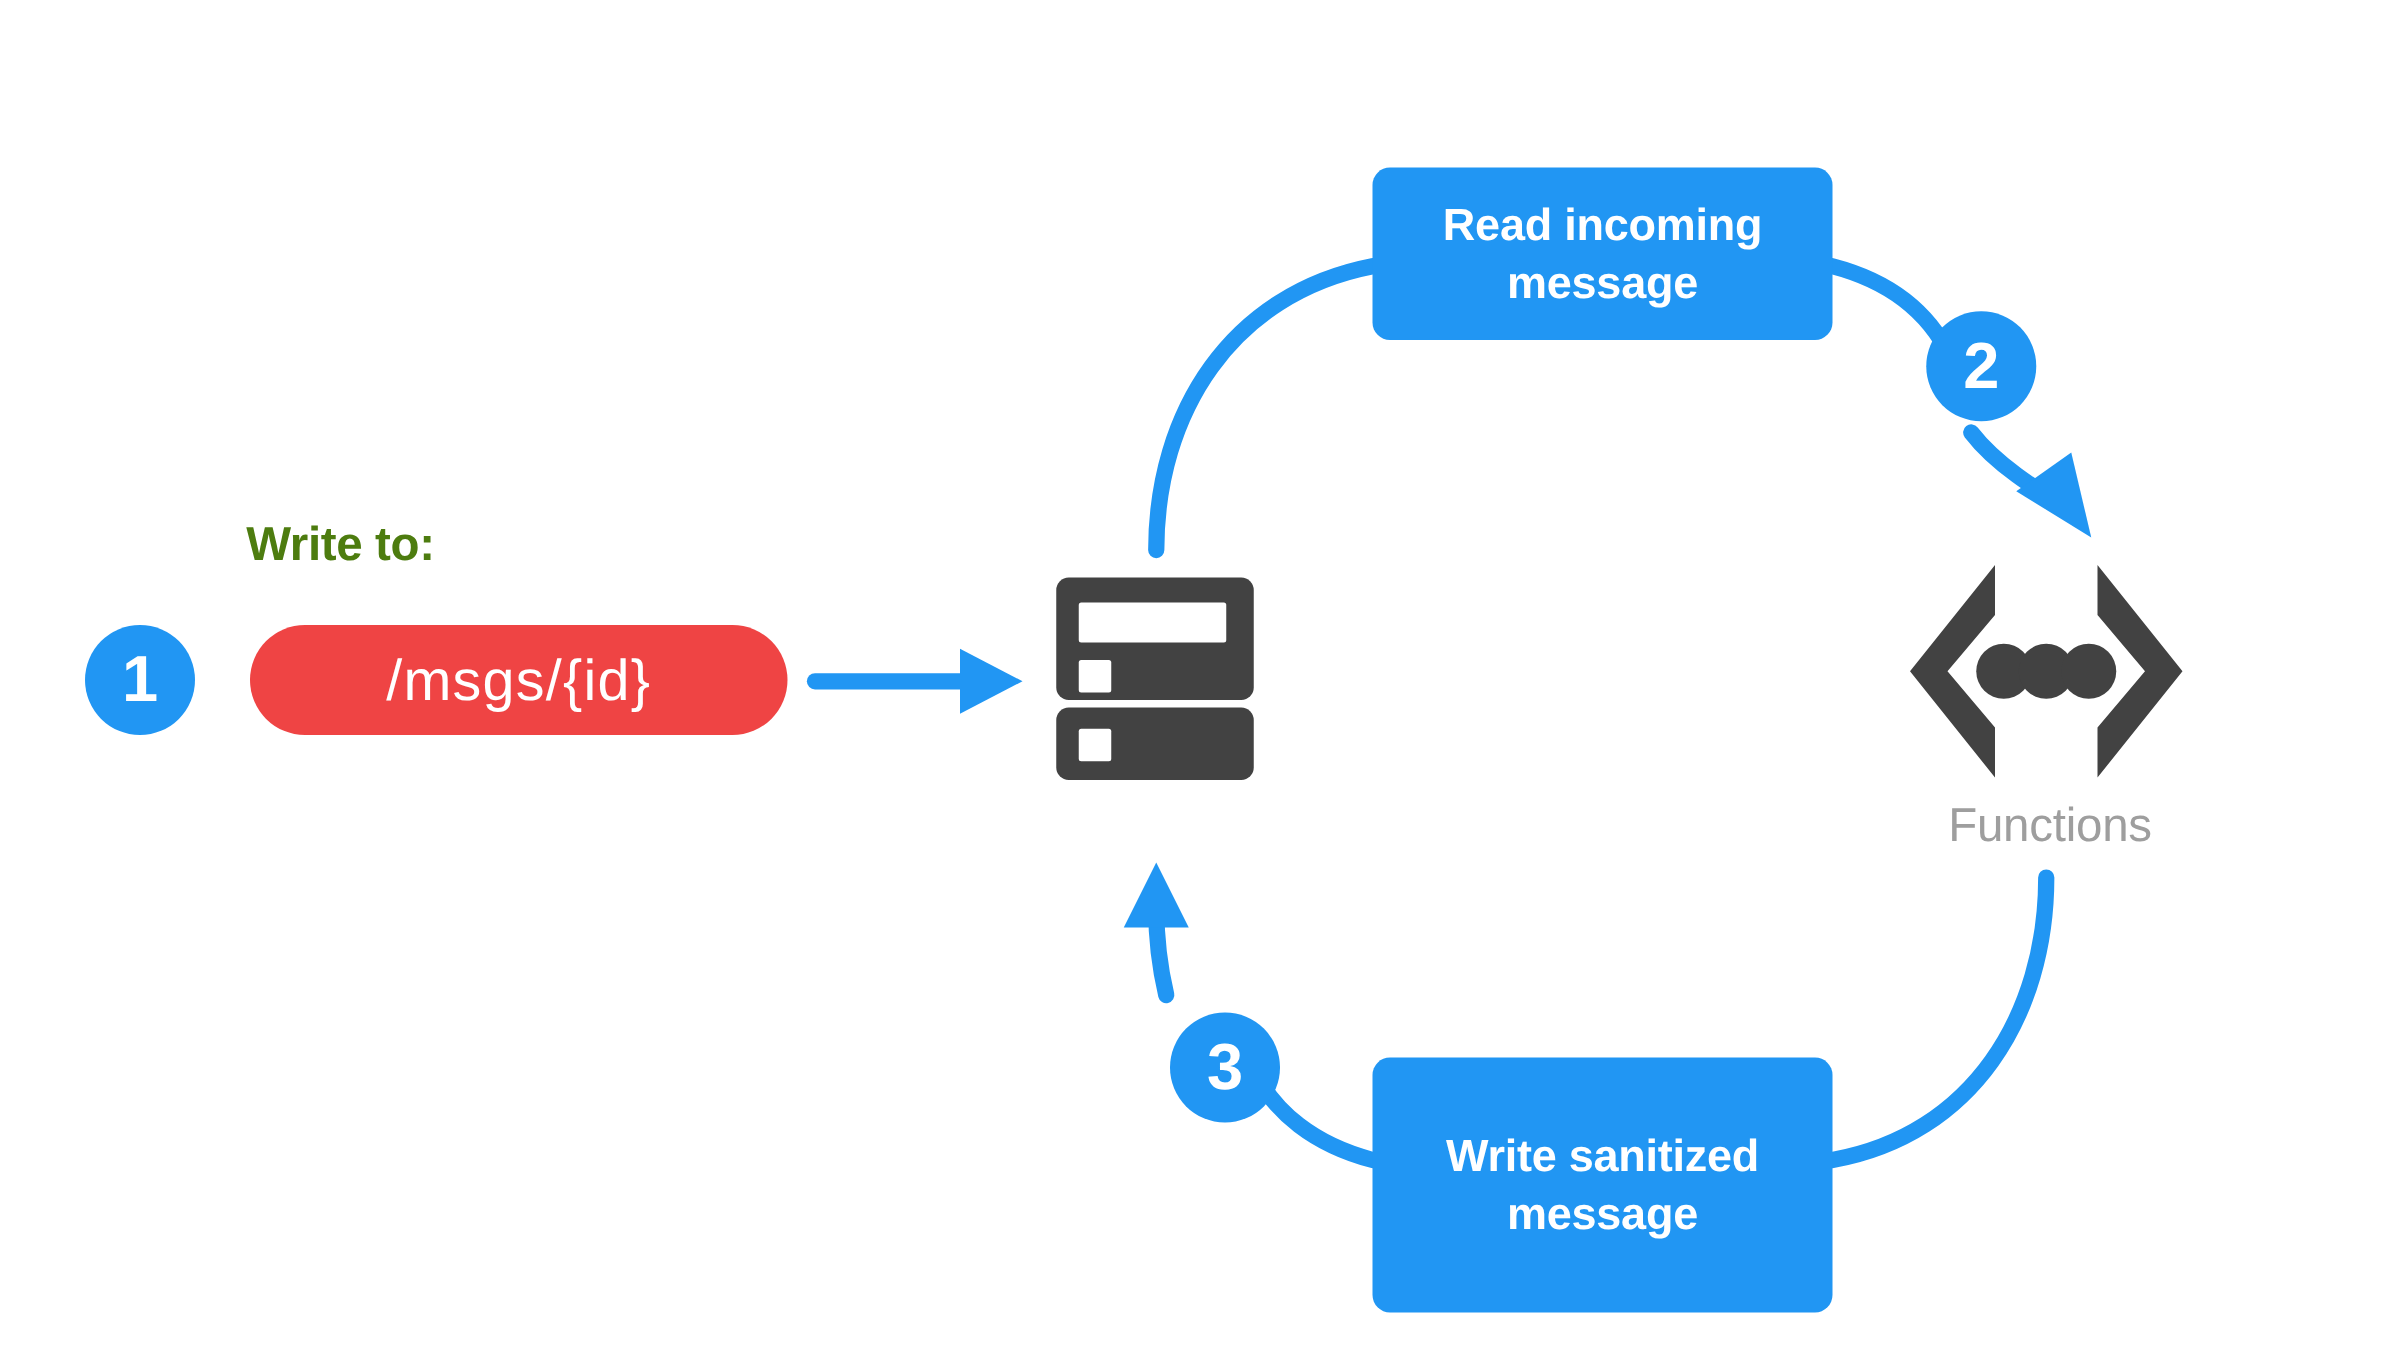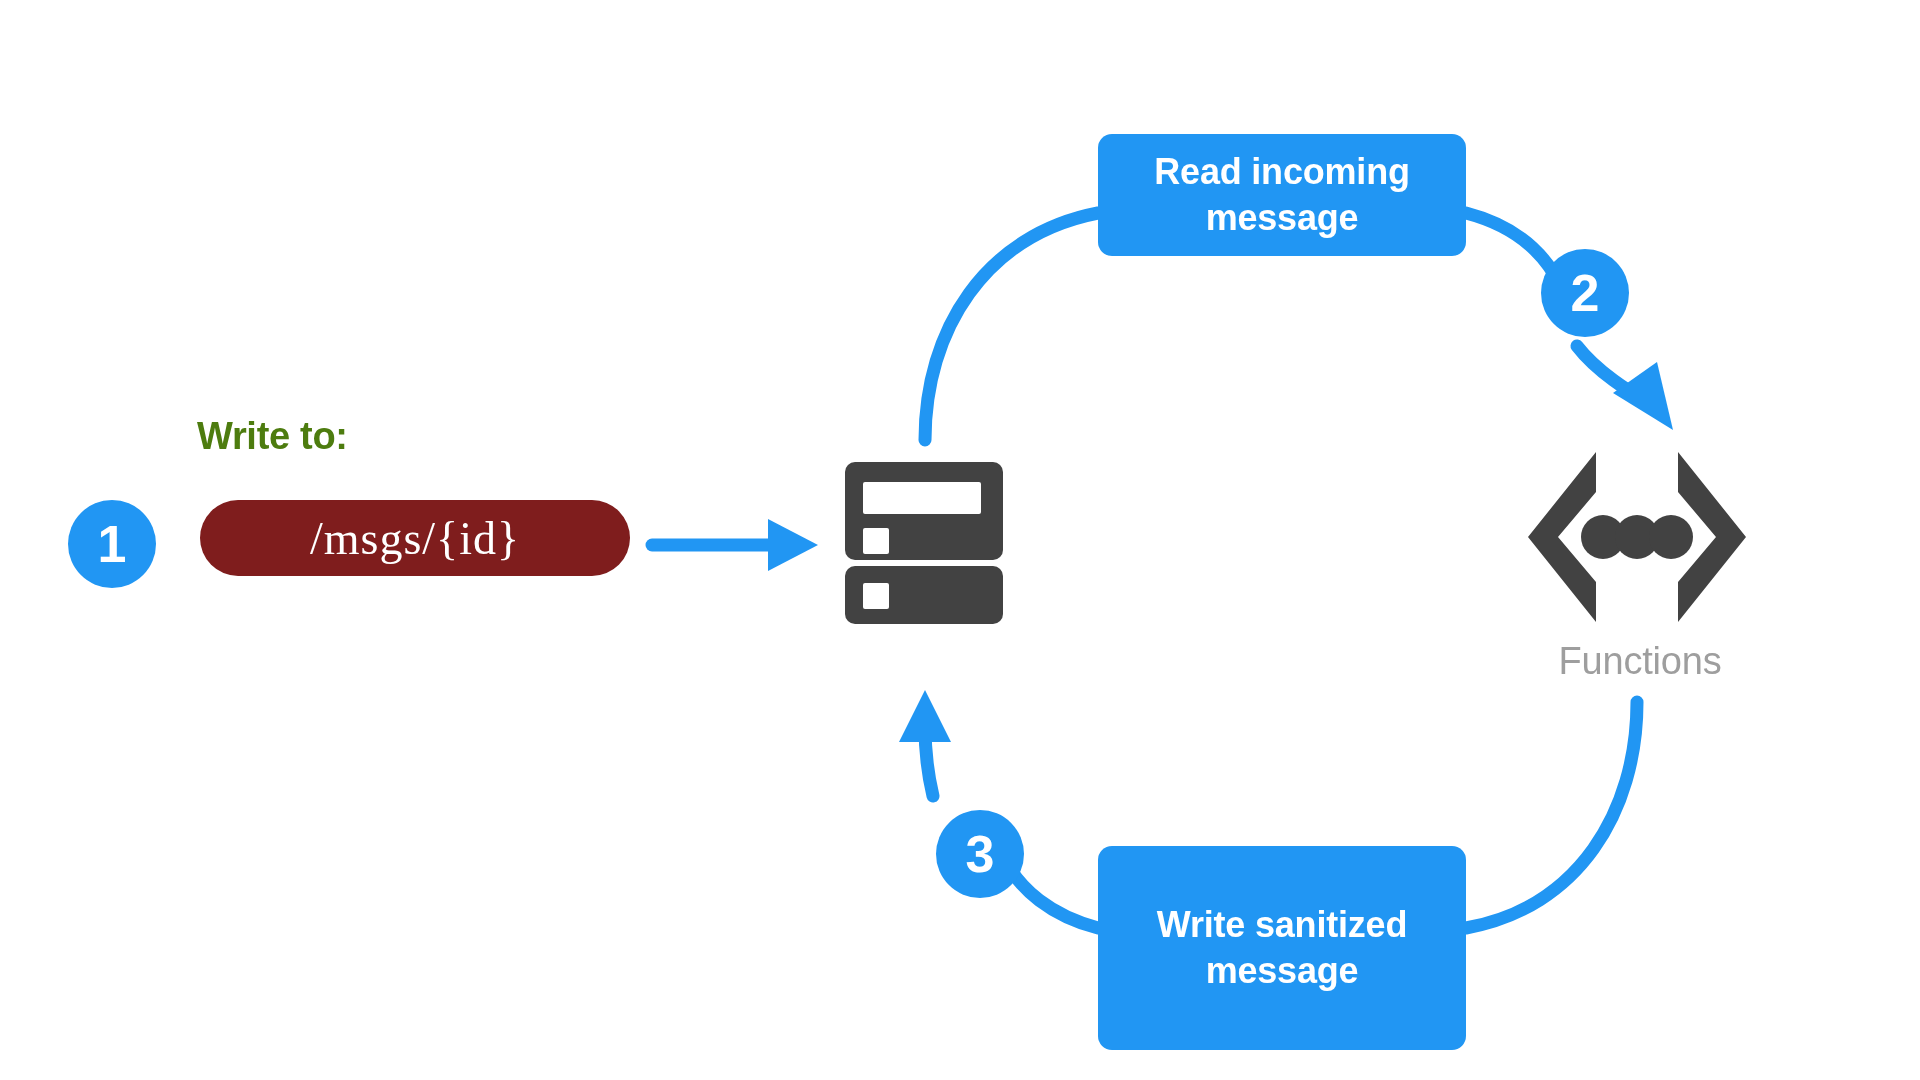--- a/index.html
+++ b/index.html
@@ -44,21 +44,21 @@
     font-size: 36px;
     line-height: 1.28;
     letter-spacing: -0.2px;
     padding: 0 18px;
     box-sizing: border-box;
   }
   #box-read {
     left: 1098px;
     top: 134px;
     width: 368px;
-    height: 122px;
+    height: 138px;
   }
   #box-write {
     left: 1098px;
     top: 846px;
     width: 368px;
     height: 204px;
   }
 
   
   .step-badge {
@@ -91,28 +91,28 @@
     letter-spacing: -0.3px;
     white-space: nowrap;
   }
 
   
   #path-pill {
     position: absolute;
     left: 200px;
     top: 500px;
     width: 430px;
-    height: 76px;
-    background: #7f1d1d;
+    height: 88px;
+    background: #ef4444;
     border-radius: 44px;
     display: flex;
     align-items: center;
     justify-content: center;
     color: #ffffff;
-    font-family: Liberation Serif, serif;
+    font-family: Liberation Sans, sans-serif;
     font-size: 46px;
     letter-spacing: 1px;
     box-sizing: border-box;
   }
 
   
   .node-caption {
     position: absolute;
     font-size: 38px;
     color: #9e9e9e;

